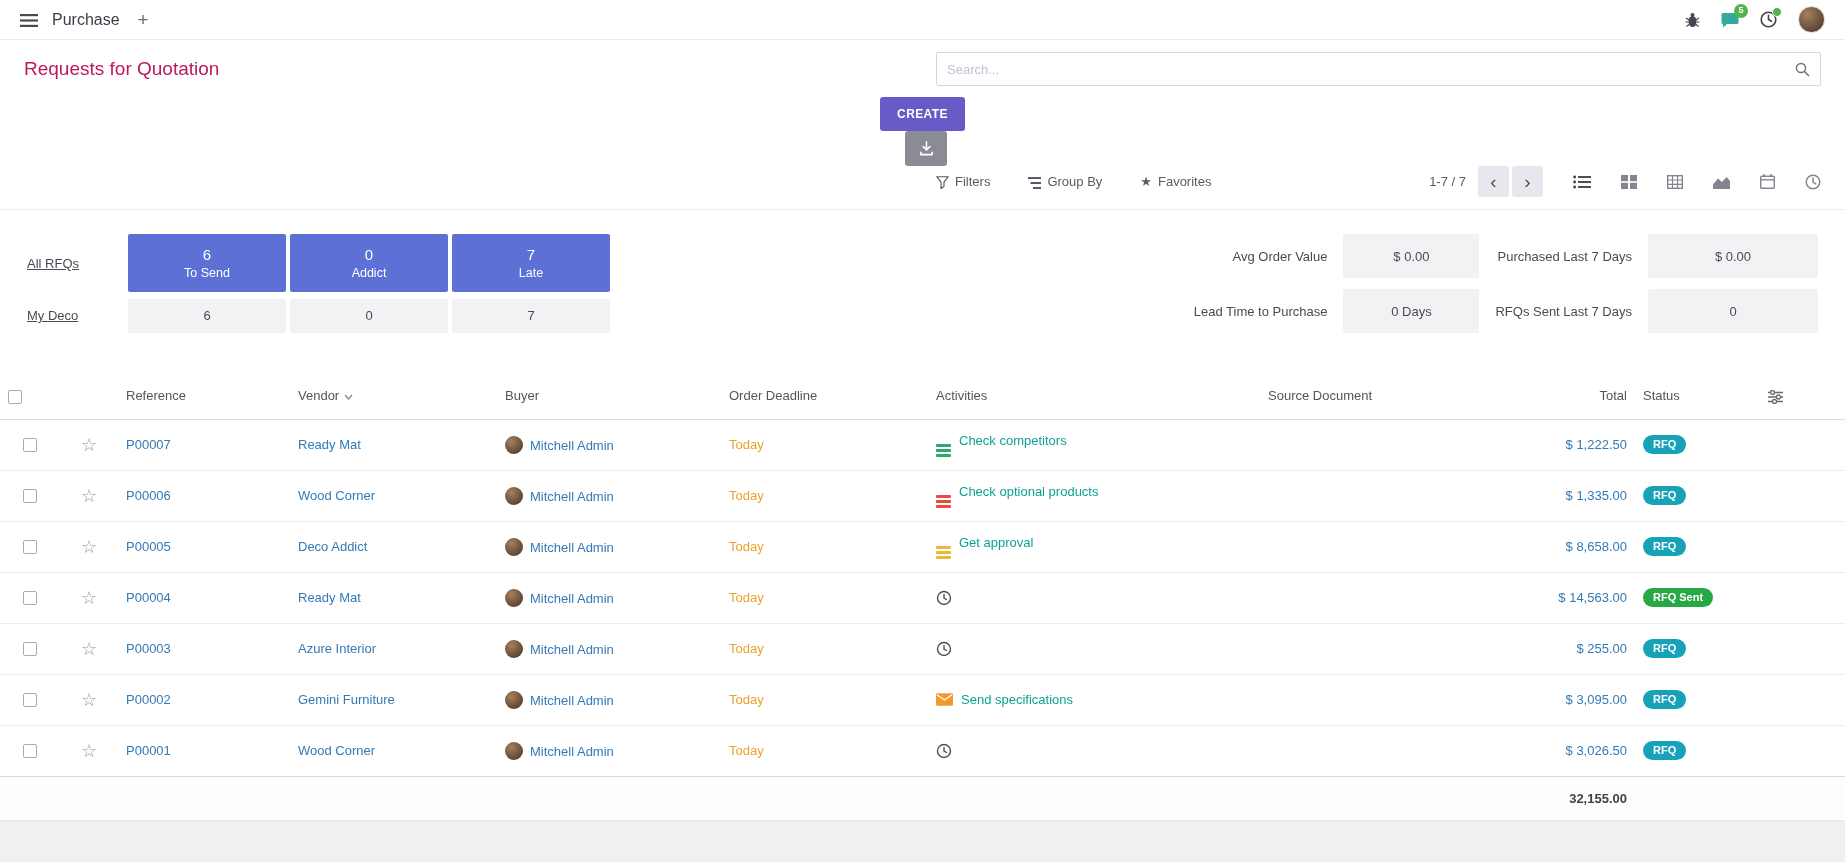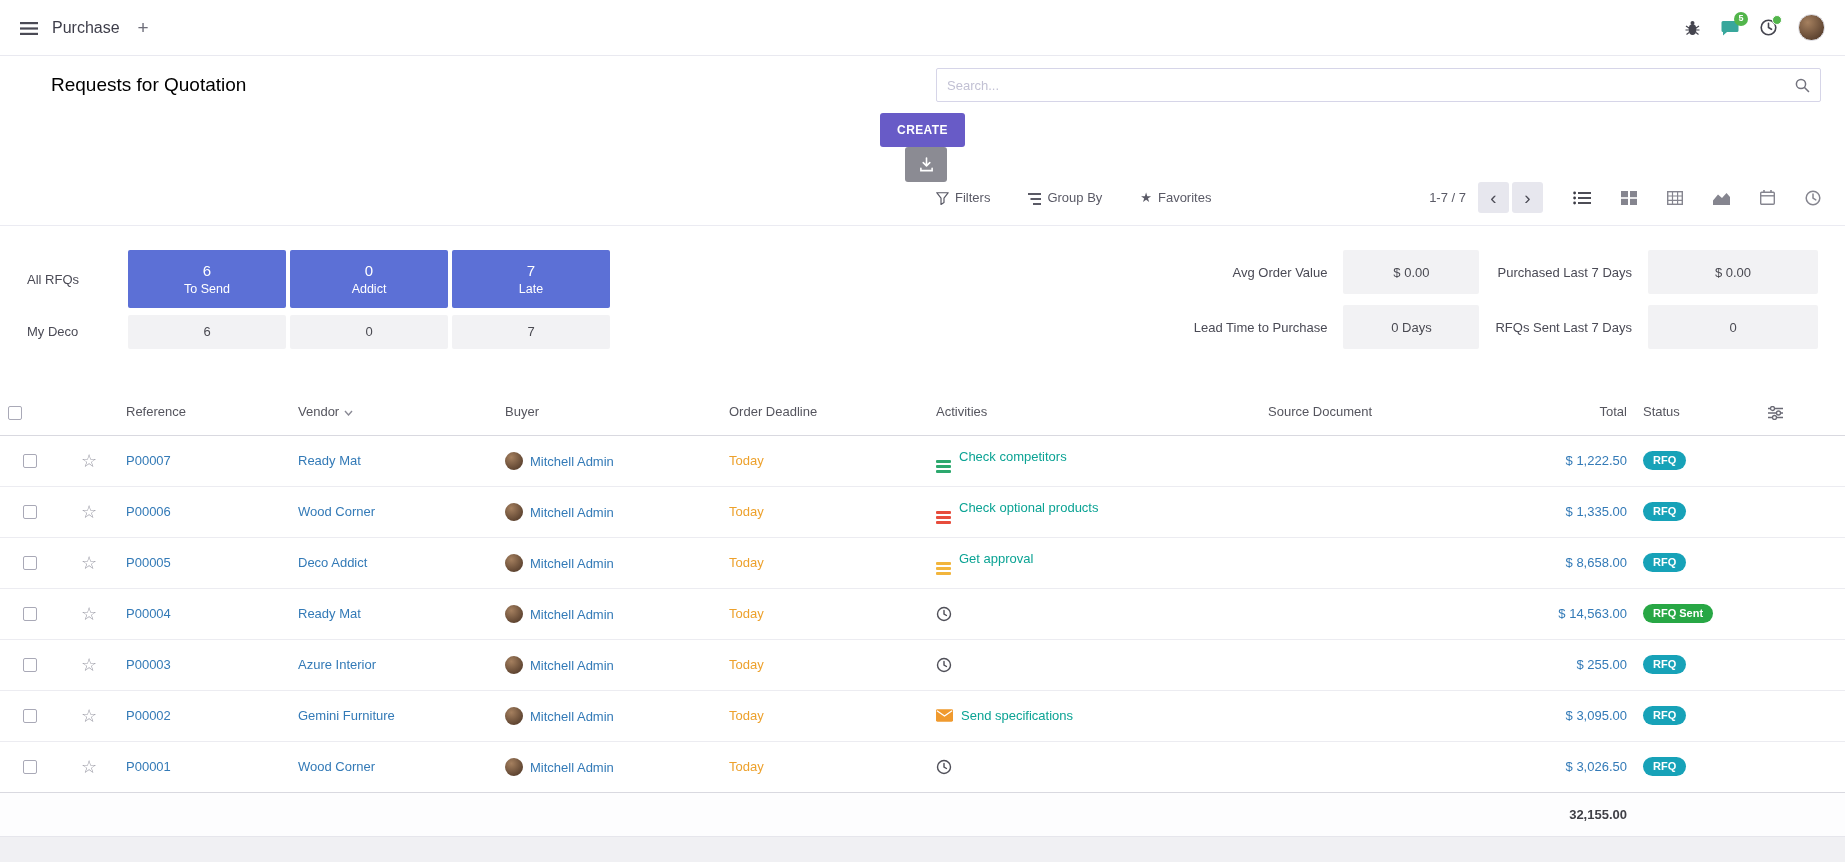--- a/index.html
+++ b/index.html
@@ -9,21 +9,21 @@
     background: #ffffff;
     color: #4c4c55;
     overflow: hidden;
     font-size: 13px;
   }
   svg { display: inline-block; vertical-align: middle; }
   a { text-decoration: none; cursor: pointer; }
 
   
   .navbar {
-    height: 56px; background: #fff; border-bottom: 1px solid #e9e9f0;
+    height: 40px; background: #fff; border-bottom: 1px solid #e9e9f0;
     display: flex; align-items: center; padding: 0 20px;
   }
   .navbar .hamburger { color: #4a4a55; margin-right: 14px; cursor: pointer; }
   .navbar .app-name { font-size: 16px; color: #3e3e4a; }
   .navbar .plus { margin-left: 18px; font-size: 19px; color: #6d6d79; cursor: pointer; line-height: 1; }
   .nav-right { margin-left: auto; display: flex; align-items: center; gap: 21px; }
   .sys-icon { position: relative; color: #45454f; cursor: pointer; }
   .sys-icon.chat { color: #38a79c; }
   .count-badge {
     position: absolute; top: -7px; right: -9px;
@@ -37,21 +37,21 @@
   }
   .avatar {
     width: 27px; height: 27px; border-radius: 50%;
     background: radial-gradient(circle at 35% 30%, #a5805f, #5d4330 75%);
     border: 1px solid #d9d9df; cursor: pointer;
   }
 
   
   .control-panel { background: #fff; padding: 12px 24px 12px; border-bottom: 1px solid #ebebf2; }
   .cp-row1 { display: flex; align-items: center; }
-  .cp-title { font-size: 19px; color: #000000; font-weight: 400; margin-left: 27px; }
+  .cp-title { font-size: 19px; color: #be185d; font-weight: 400; }
   .search-box {
     margin-left: auto; width: 885px; height: 34px;
     border: 1px solid #d6d5e8; border-radius: 2px; background: #fff;
     display: flex; align-items: center; padding: 0 10px;
   }
   .search-box input {
     flex: 1; border: none; outline: none; font-size: 13px;
     font-family: "Liberation Sans", sans-serif; color: #4c4c55;
   }
   .search-box input::placeholder { color: #c2c1d4; }
@@ -86,21 +86,21 @@
   .view-switcher { display: flex; gap: 30px; margin-left: 30px; }
   .view-btn { color: #85858f; cursor: pointer; background: none; border: none; padding: 0; }
   .view-btn.active { color: #3a3a44; }
 
   
   .dashboard { background: #fff; padding: 24px 27px 40px 27px; display: flex; justify-content: space-between; }
   .dash-left {
     display: grid; grid-template-columns: 97px 158px 158px 158px;
     column-gap: 4px; row-gap: 6px; align-items: center;
   }
-  .dash-row-label { color: #4a4a55; font-size: 13px; }
+  .dash-row-label { color: #4a4a55; font-size: 13px; text-decoration: underline; }
   .tile {
     background: var(--tile, #5c70d6); color: #fff; height: 58px; border-radius: 2px;
     display: flex; flex-direction: column; align-items: center; justify-content: center;
     cursor: pointer; gap: 3px;
   }
   .tile .t-count { font-size: 15px; }
   .tile .t-label { font-size: 12.5px; }
   .my-box {
     background: #f2f2f4; height: 34px; border-radius: 2px; color: #4a4a52;
     display: flex; align-items: center; justify-content: center; cursor: pointer;

